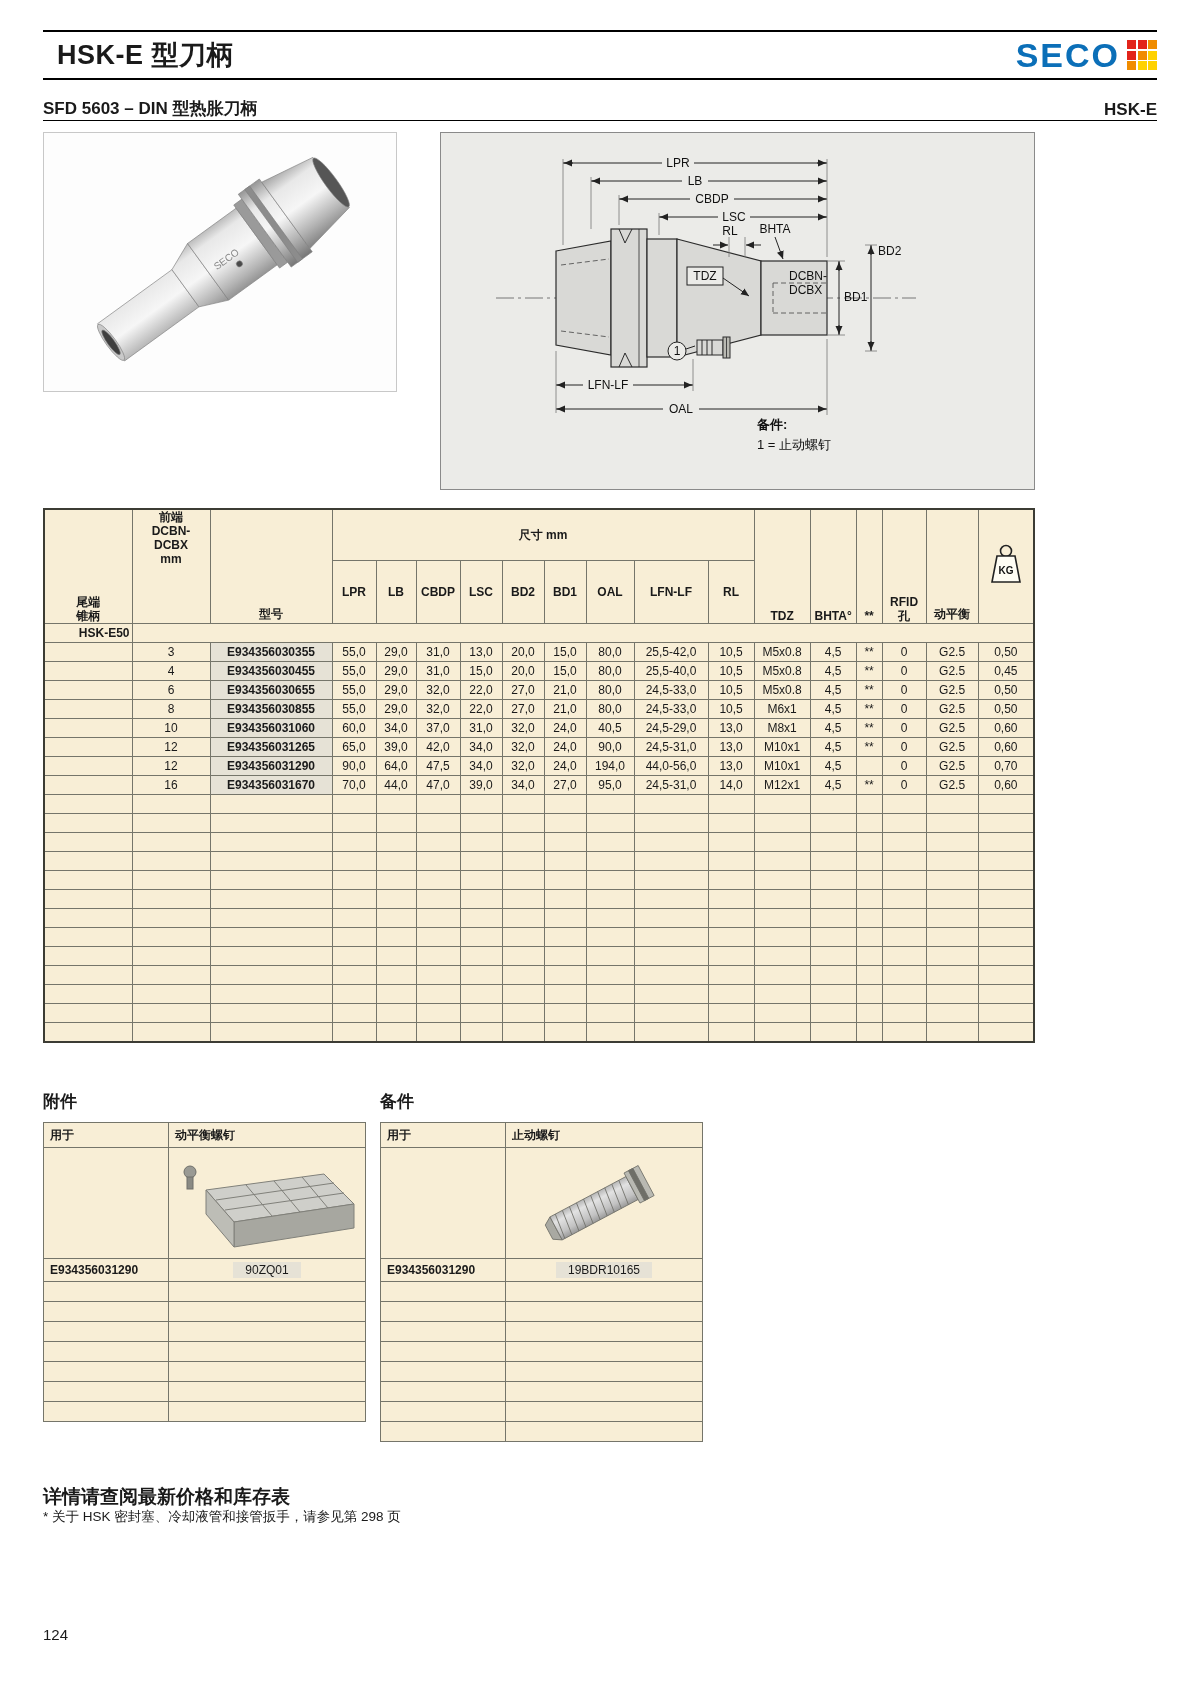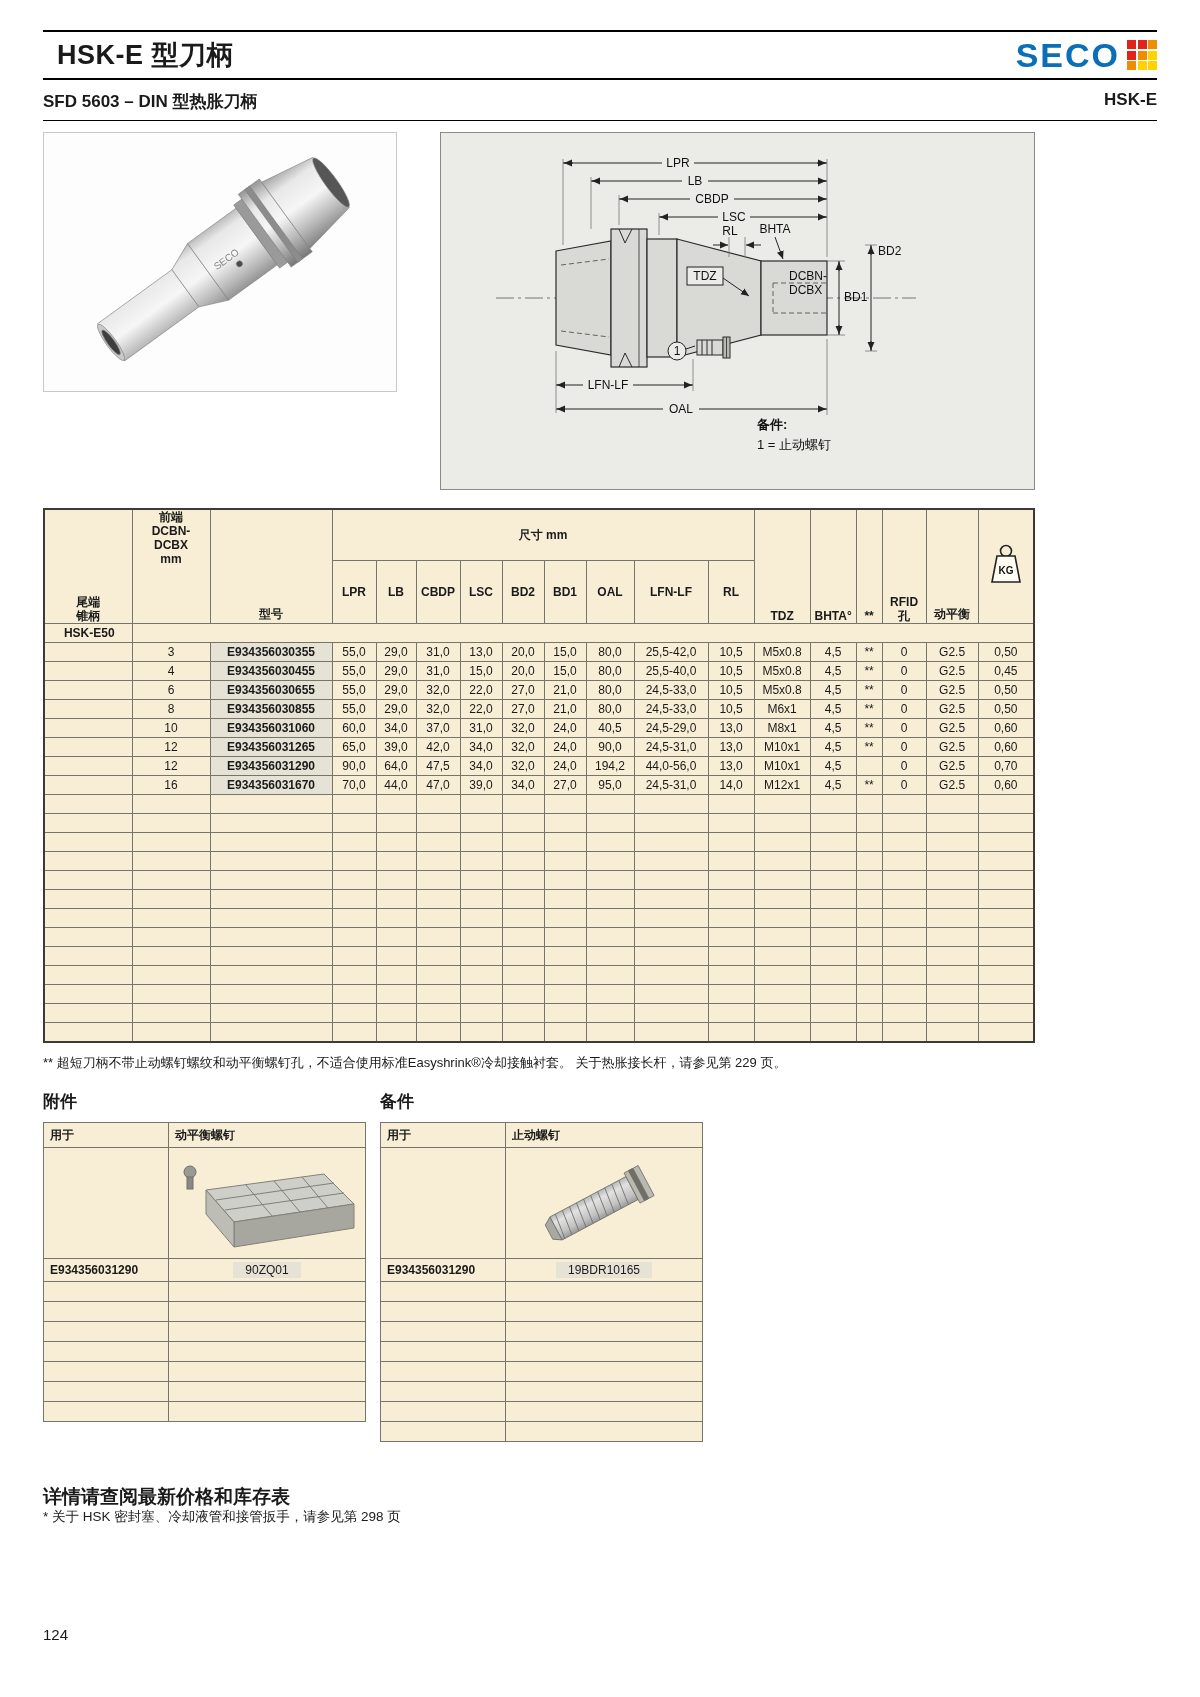--- a/index.html
+++ b/index.html
@@ -10,21 +10,21 @@
   .rule-top{position:absolute;left:43px;right:43px;top:30px;border-top:2px solid #000;}
   .title-row{position:absolute;left:43px;right:43px;top:32px;height:46px;display:flex;
              justify-content:space-between;align-items:center;border-bottom:2px solid #000;}
   .title{font-size:27px;font-weight:bold;margin:14px;letter-spacing:0.5px;}
   .seco-logo{display:flex;align-items:center;gap:7px;}
   .seco-text{color:#0b6fb8;font-size:34px;font-weight:bold;letter-spacing:2px;}
   .seco-mark{display:grid;grid-template-columns:repeat(3,9px);grid-auto-rows:9px;gap:1.5px;}
   .seco-mark i{display:block;}
   .sq-r{background:#e2231a;} .sq-o{background:#f08c00;} .sq-y{background:#ffd200;}
   .subtitle-row{position:absolute;left:43px;right:43px;top:90px;height:30px;display:flex;
-                justify-content:space-between;align-items:flex-start;border-bottom:1.5px solid #000;}
+                justify-content:space-between;align-items:flex-end;border-bottom:1.5px solid #000;}
   .subtitle,.series{font-size:17px;font-weight:bold;}
 
   
   .photo-box{position:absolute;left:43px;top:132px;width:352px;height:258px;
              border:1px solid #c8c8c8;background:#fdfdfd;}
   .bullets{position:absolute;left:45px;top:396px;width:390px;margin:0;padding-left:20px;
            font-size:13.5px;line-height:22px;list-style:disc;}
   .diagram-box{position:absolute;left:440px;top:132px;width:595px;height:358px;
                border:1px solid #8a8a8a;background:#ebebe8;box-sizing:border-box;}
   .diagram-box svg text{fill:#111;font-family:inherit;font-size:12px;}
@@ -40,21 +40,21 @@
   .blk{display:block;line-height:14px;}
   .h-tail{vertical-align:bottom;text-align:left;padding:0 2px 14px 6px;}
   .h-front{vertical-align:top;padding-top:4px;}
   .h-model{vertical-align:bottom;text-align:left;padding:0 0 14px 8px;margin-left:20px;}
   .h-dims{height:50px;vertical-align:middle;}
   tr.dims-row th{height:62px;vertical-align:middle;}
   .h-low{vertical-align:bottom;padding-bottom:24px;}
   .h-rfid{vertical-align:bottom;padding-bottom:14px;}
   .h-kg{vertical-align:middle;text-align:center;}
   .main-table tbody td{height:18px;}
-  .main-table .sec{font-weight:bold;text-align:center;padding-left:4px;margin-left:23px;}
+  .main-table .sec{font-weight:bold;text-align:right;padding-left:4px;margin-left:23px;}
   .main-table td.model-cell{background:#e6e2d6;font-weight:bold;}
   .footnote{position:absolute;left:43px;top:1054px;width:1114px;font-size:13px;}
 
   
   .acc-heading{position:absolute;top:1090px;font-size:17px;font-weight:bold;}
   .acc-table{position:absolute;top:1122px;width:322px;background:#f8eed6;
              border:1.5px solid #3c3c34;font-size:12px;}
   .acc-table th,.acc-table td{border:1px solid #75756a;padding:0 6px;text-align:left;
              white-space:nowrap;overflow:hidden;height:19px;}
   .acc-table th{font-weight:bold;height:24px;}
@@ -437,21 +437,21 @@
         <tr>
           <td></td>
           <td>12</td>
           <td class="model-cell">E934356031290</td>
           <td>90,0</td>
           <td>64,0</td>
           <td>47,5</td>
           <td>34,0</td>
           <td>32,0</td>
           <td>24,0</td>
-          <td>194,2</td>
+          <td>194,0</td>
           <td>44,0-56,0</td>
           <td>13,0</td>
           <td>M10x1</td>
           <td>4,5</td>
           <td></td>
           <td>0</td>
           <td>G2.5</td>
           <td>0,70</td>
         </tr>
         <tr>
@@ -730,21 +730,20 @@
           <td></td>
           <td></td>
           <td></td>
           <td></td>
           <td></td>
           <td></td>
         </tr>
       </tbody>
   </table>
 
-  <div class="footnote">** 超短刀柄不带止动螺钉螺纹和动平衡螺钉孔，不适合使用标准Easyshrink®冷却接触衬套。 关于热胀接长杆，请参见第 229 页。</div>
 
   <div class="acc-heading" style="left:43px">附件</div>
   <div class="acc-heading" style="left:380px">备件</div>
 
   <table class="acc-table" style="left:43px">
     <colgroup>
         <col style="width:125px">
         <col style="width:197px">
       </colgroup>
     <thead>

